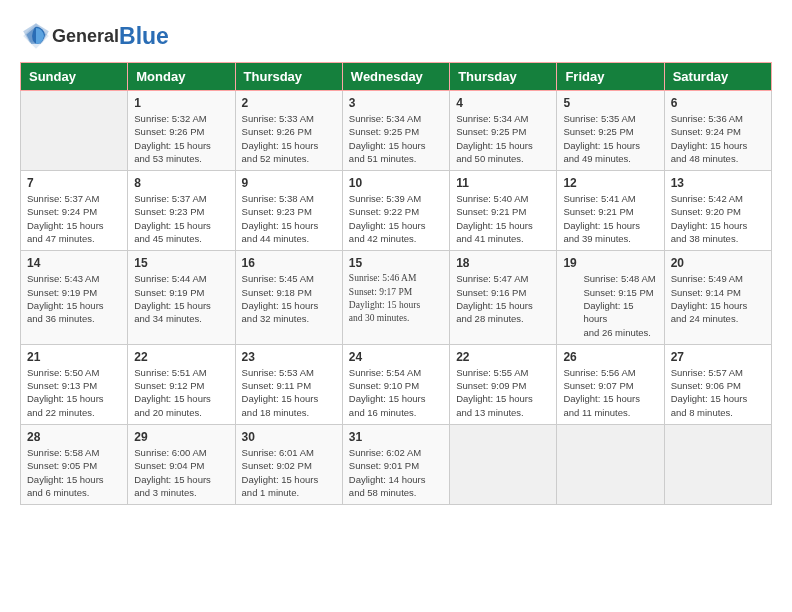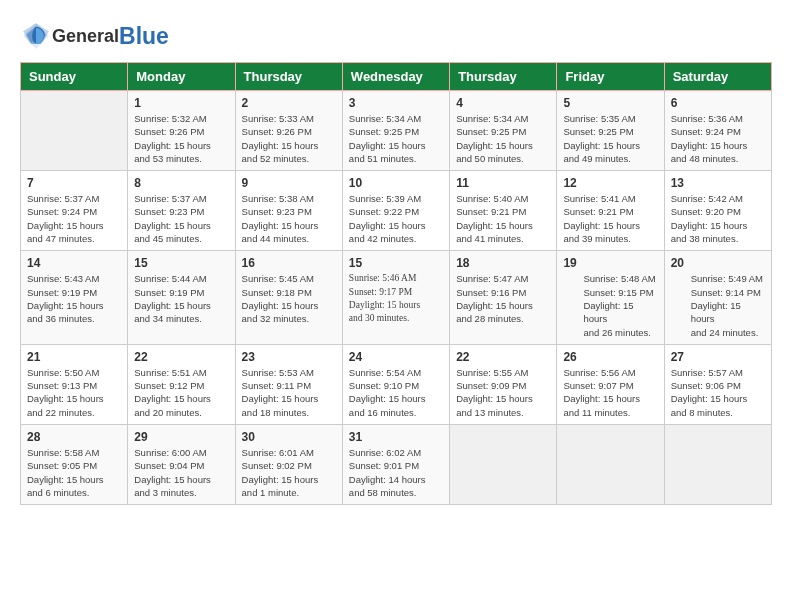--- a/index.html
+++ b/index.html
@@ -258,21 +258,21 @@
         </td>
         <td>
           <span class="day-num">19</span>
           <div class="day-info" style="white-space: pre-line; margin-left: 20px;">Sunrise: 5:48 AM
 Sunset: 9:15 PM
 Daylight: 15 hours
 and 26 minutes.</div>
         </td>
         <td>
           <span class="day-num">20</span>
-          <div class="day-info" style="white-space: pre-line; margin-left: 20px;">Sunrise: 5:49 AM
+          <div class="day-info" style="white-space: pre-line;">Sunrise: 5:49 AM
 Sunset: 9:14 PM
 Daylight: 15 hours
 and 24 minutes.</div>
         </td>
       </tr>
       <tr>
         <td>
           <span class="day-num">21</span>
           <div class="day-info" style="white-space: pre-line;">Sunrise: 5:50 AM
 Sunset: 9:13 PM

